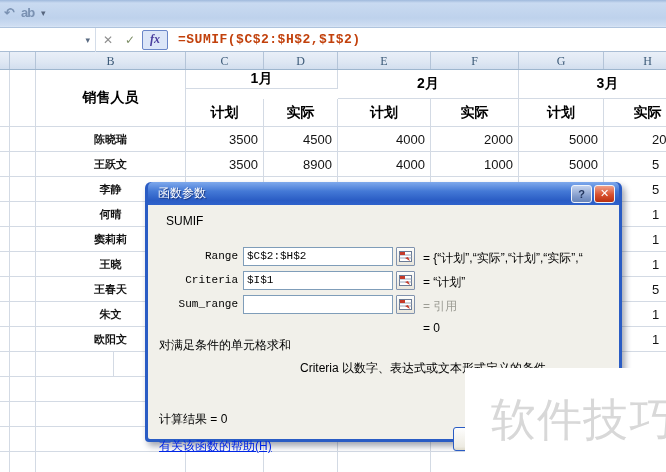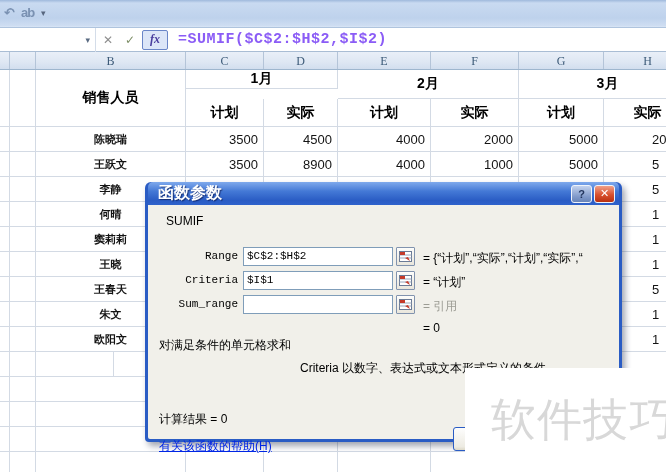--- a/index.html
+++ b/index.html
@@ -20,21 +20,21 @@
     border-bottom:1px solid #A9BDD4; display:flex; align-items:center; }
   .namebox { width:96px; height:24px; border-right:1px solid #D4DDE9; display:flex;
     align-items:center; justify-content:flex-end; padding-right:5px; }
   .namebox .dd { font-size:9px; color:#5A6B82; }
   .fbtn { width:20px; height:20px; display:flex; align-items:center; justify-content:center;
     font-size:12px; color:#8E8E8E; margin-left:2px; }
   .fbtn.ok { color:#7D8E66; }
   .fbtn.fx { width:26px; font-family:"Liberation Serif",serif; font-style:italic; font-weight:bold;
     color:#4A3E9E; background:#DCE6F8; border:1px solid #6A86C8; border-radius:2px; }
   .ftext { margin-left:10px; font-family:"Liberation Mono","DejaVu Sans Mono",monospace;
-    font-weight:700; font-size:15px; color:#8b5cf6; letter-spacing:.5px; }
+    font-weight:700; font-size:13px; color:#c2410c; letter-spacing:.5px; }
 
   
   .colhead { position:absolute; left:0; top:52px; width:666px; height:18px; display:flex;
     background:linear-gradient(180deg,#E9EFF8 0,#DEE7F3 60%,#D2DEEE 100%);
     border-bottom:1px solid #9EB6CE; overflow:hidden; }
   .colhead .ch { height:18px; border-right:1px solid #B4C4D8; display:flex; align-items:center;
     justify-content:center; font-family:"Liberation Serif","DejaVu Serif",serif;
     font-size:12px; color:#3C5A78; flex:none; }
 
   
@@ -51,21 +51,21 @@
   .hfrag { justify-content:flex-start; padding-left:48px; }
   .datarows { position:absolute; left:0; top:57px; }
 
   
   .dialog { position:absolute; left:145px; top:182px; width:477px; height:260px;
     background:#2A5CC4; border-radius:6px 6px 4px 4px; padding:0 3px 3px 3px;
     box-shadow:3px 4px 6px rgba(20,30,60,.40); z-index:5; }
   .dtitle { height:23px; display:flex; align-items:center; padding:0 4px 0 10px;
     background:linear-gradient(180deg,#7FA9EC 0,#4479D6 40%,#2A5CC4 80%,#2E62CC 100%);
     border-radius:5px 5px 0 0; }
-  .dtitle .txt { color:#fff; font-weight:bold; font-size:16px; flex:1;
+  .dtitle .txt { color:#fff; font-weight:normal; font-size:12px; flex:1;
     text-shadow:1px 1px 1px rgba(0,10,60,.6); }
   .tbtn { width:21px; height:18px; border-radius:3px; border:1px solid #F0F4FA; margin-left:2px;
     display:flex; align-items:center; justify-content:center; font-size:11px; font-weight:bold; color:#fff; }
   .tbtn.help { background:linear-gradient(180deg,#C3D2EE 0,#7D97C8 70%,#6884B8 100%); color:#23365E; }
   .tbtn.close { background:linear-gradient(180deg,#F0A088 0,#D9502E 55%,#B83010 100%); }
   .dbody { position:relative; height:234px; background:#F1F0EA; border-radius:0 0 2px 2px;
     font-size:12px; color:#000; }
   .fname { position:absolute; left:18px; top:9px; font-size:12px; }
   .frow { position:absolute; left:0; height:20px; width:100%; }
   .frow .lbl { position:absolute; left:12px; width:78px; text-align:right; top:3px;

